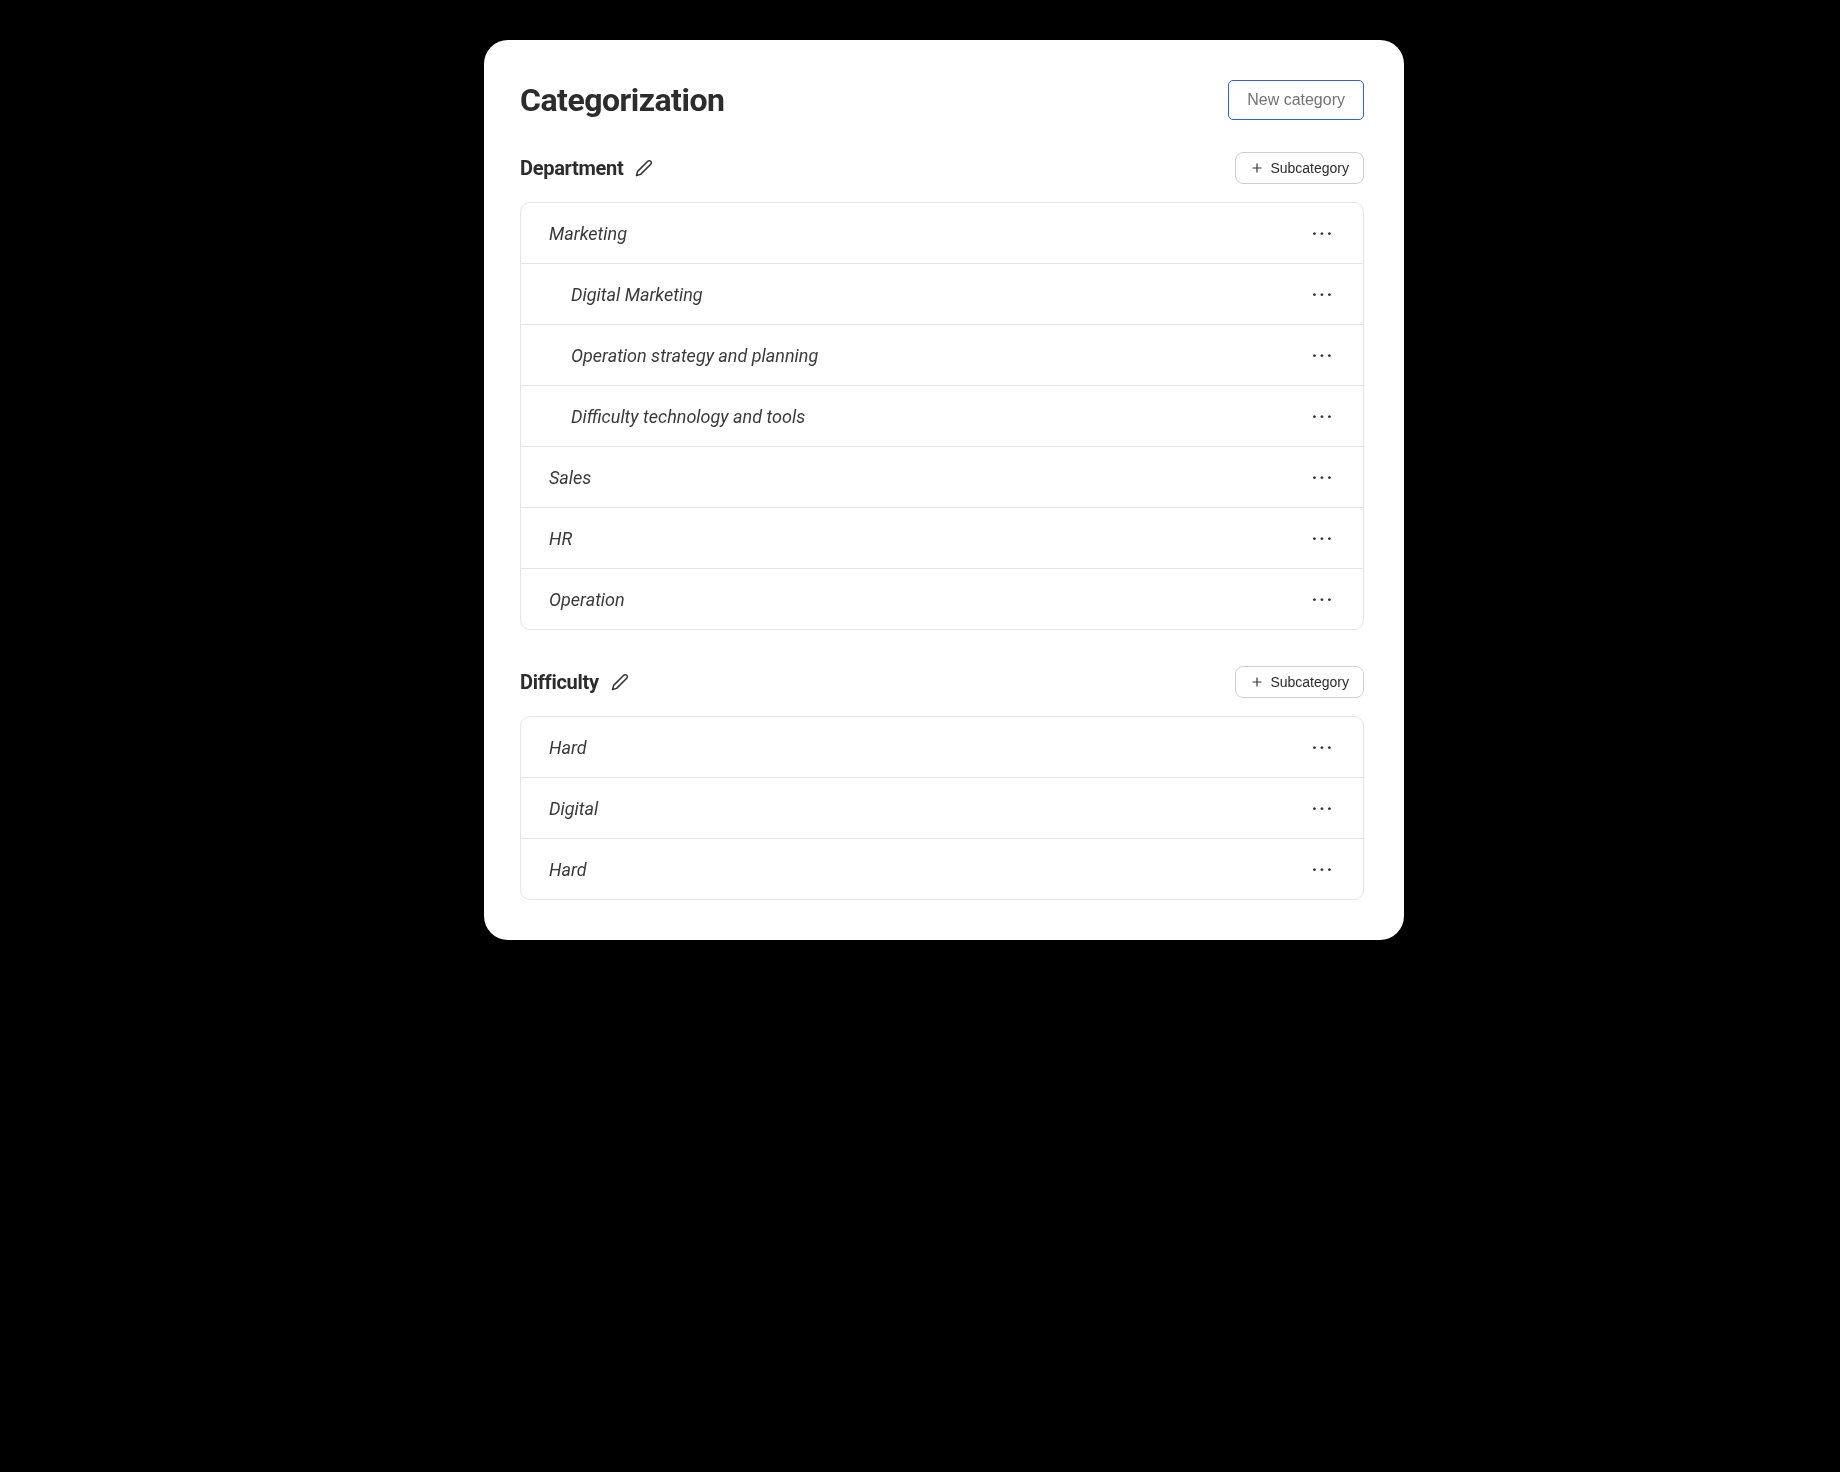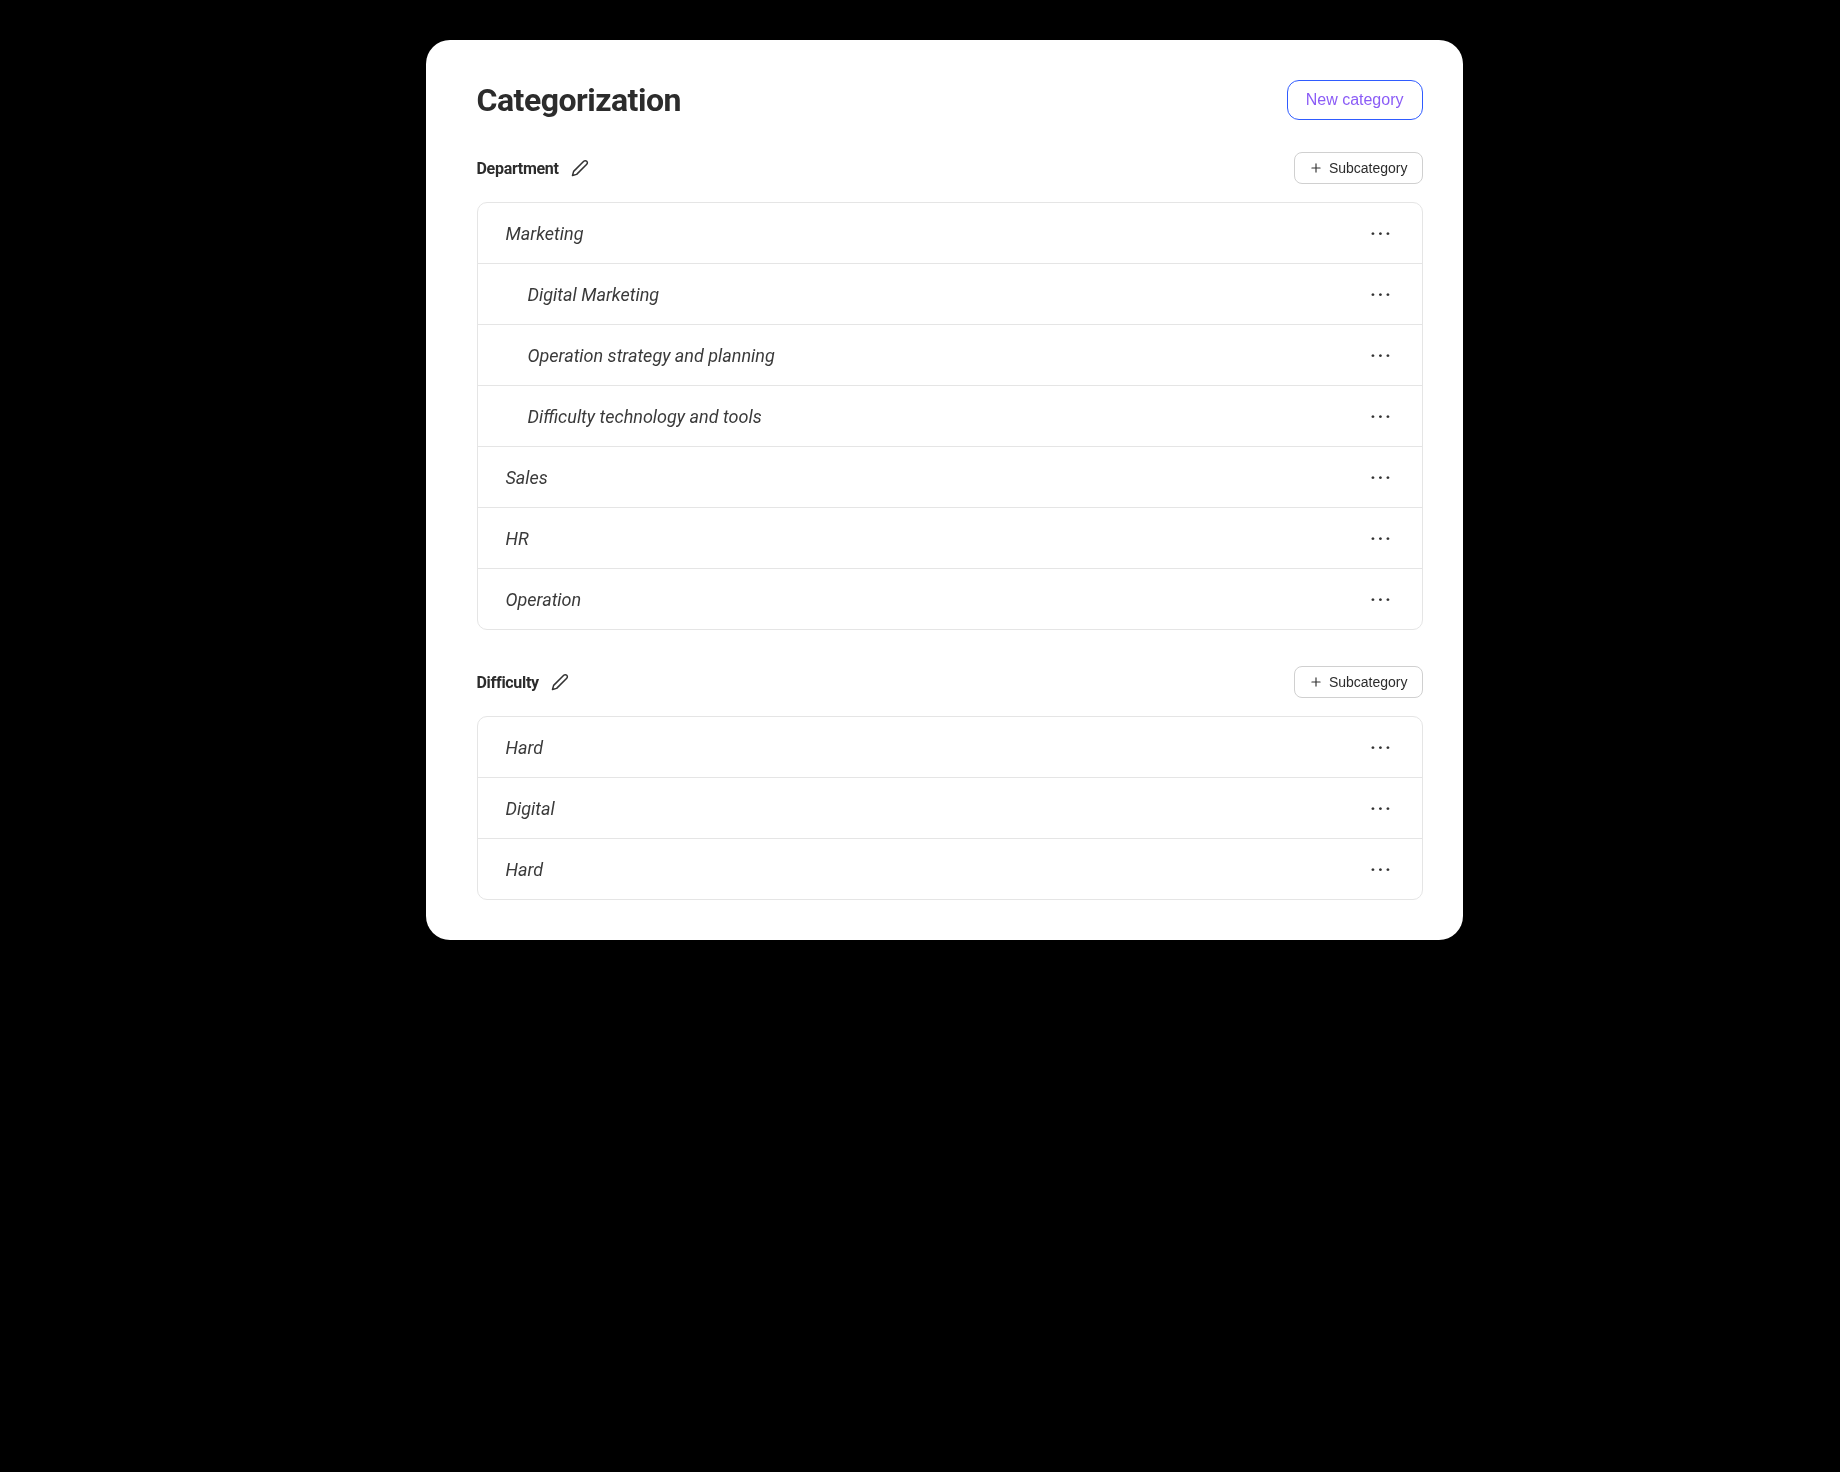--- a/index.html
+++ b/index.html
@@ -12,59 +12,59 @@
       font-family: -apple-system, BlinkMacSystemFont, "Segoe UI", Roboto, Helvetica, Arial, sans-serif;
       display: flex;
       justify-content: center;
       align-items: flex-start;
       min-height: 100vh;
       padding: 40px 0;
     }
     .card {
       background: #fff;
       border-radius: 24px;
-      width: 1037px;
-      padding: 40px 40px 40px 51px;
+      width: 920px;
+      padding: 40px 40px 40px 36px;
       margin-left: 48px;
     }
     .header-row {
       display: flex;
       justify-content: space-between;
       align-items: center;
       margin-bottom: 32px;
     }
     .page-title {
       font-size: 32px;
       font-weight: 700;
       color: #2c2c2c;
       letter-spacing: -0.5px;
     }
     .new-category-btn {
       border: 1.5px solid #2f5bff;
       background: #fff;
-      color: #8b5cf6;
+      color: #737373;
       font-size: 16px;
       font-weight: 500;
       padding: 10px 18px;
-      border-radius: 12px;
+      border-radius: 5px;
       cursor: pointer;
     }
     .section-header {
       display: flex;
       justify-content: space-between;
       align-items: center;
       margin-bottom: 18px;
     }
     .section-title-wrap {
       display: flex;
       align-items: center;
       gap: 12px;
     }
     .section-title {
-      font-size: 16px;
+      font-size: 20px;
       font-weight: 700;
       color: #2c2c2c;
       letter-spacing: -0.3px;
     }
     .edit-icon {
       width: 18px;
       height: 18px;
       cursor: pointer;
       display: flex;
       align-items: center;

